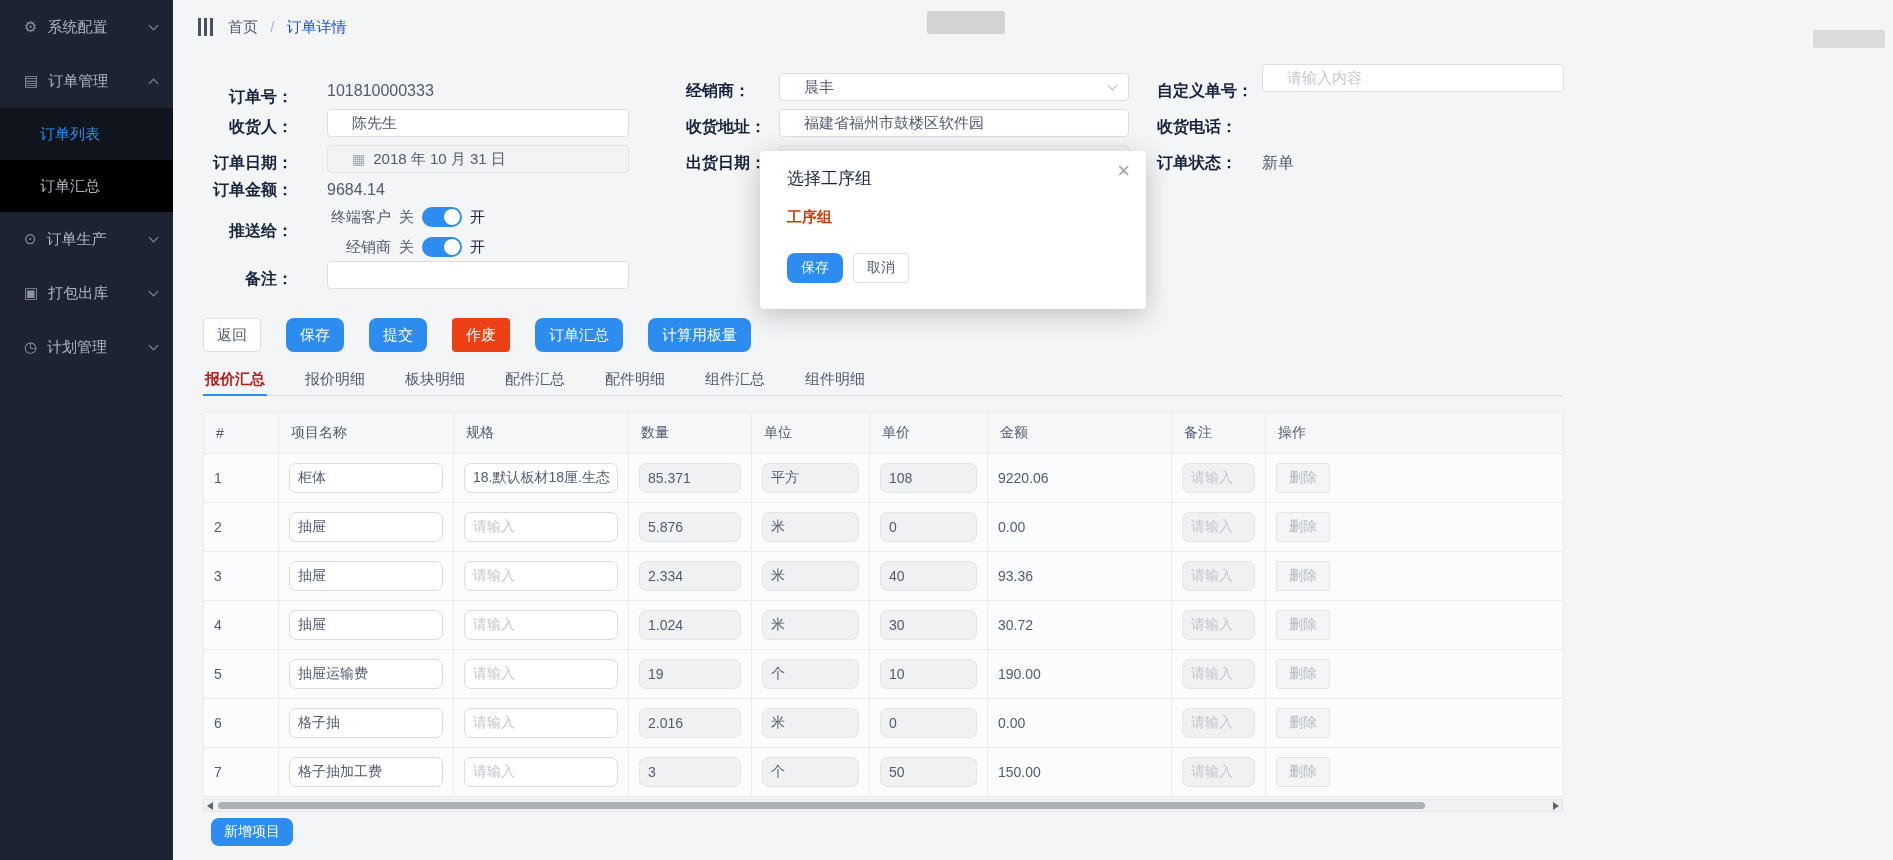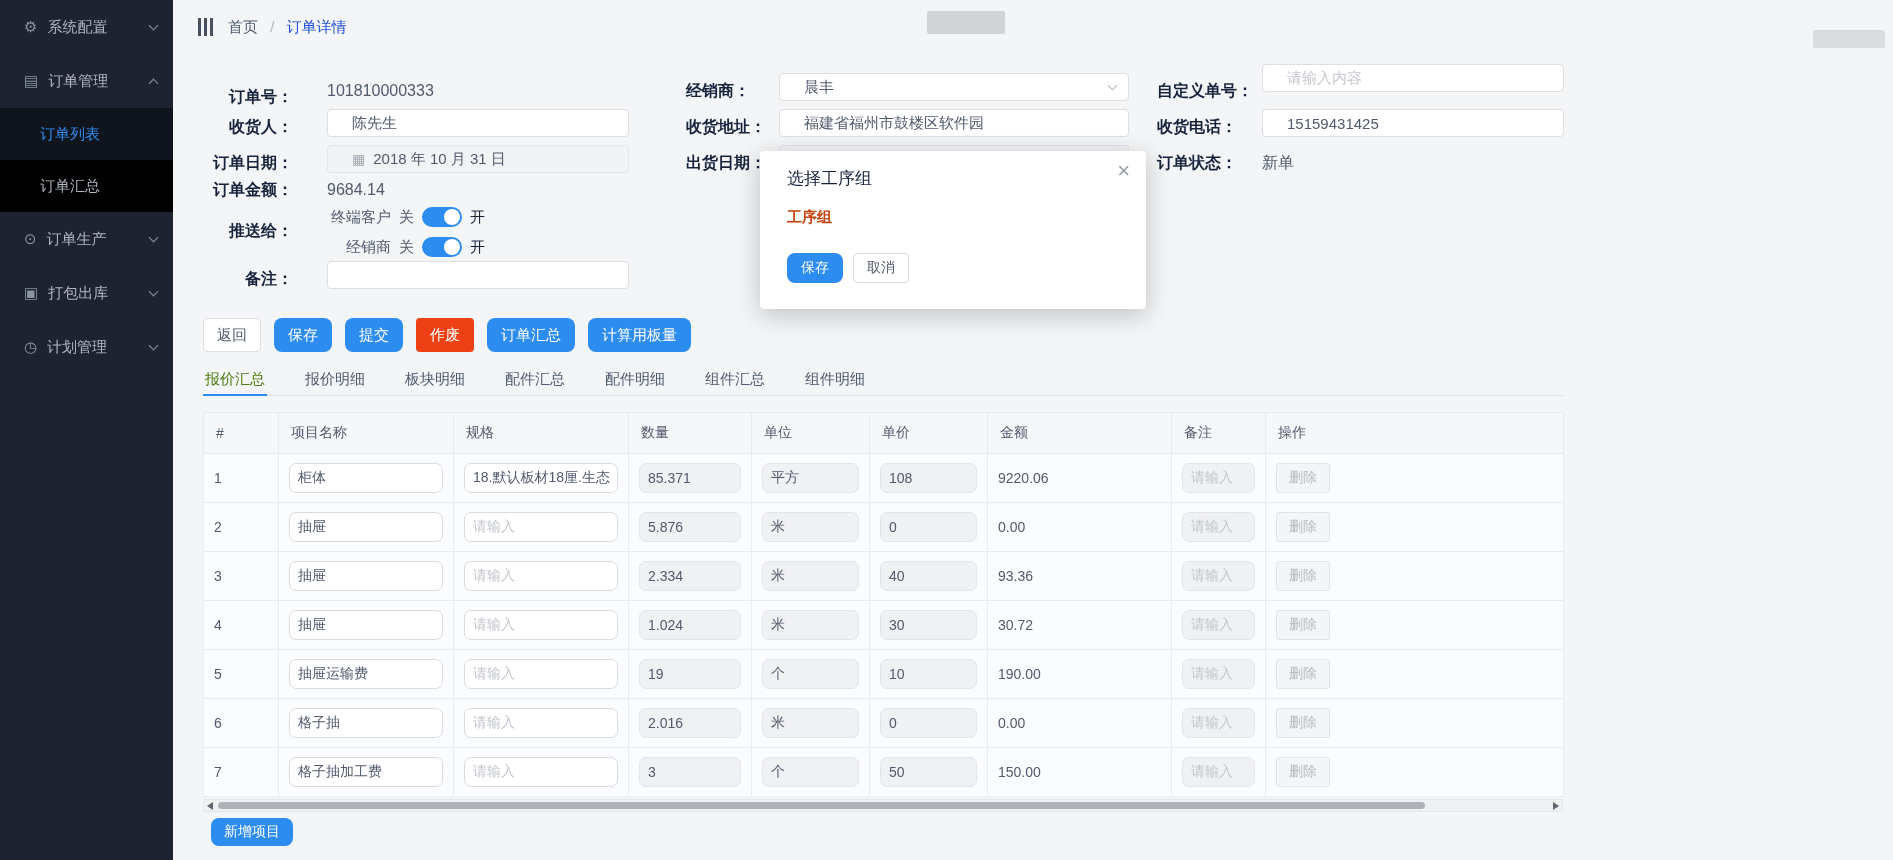--- a/index.html
+++ b/index.html
@@ -46,27 +46,27 @@
   .push-on{margin-left:8px;color:#17233d;}
   .switch{position:relative;display:inline-block;width:40px;height:20px;border-radius:10px;background:#2d8cf0;cursor:pointer;}
   .switch::after{content:"";position:absolute;right:2px;top:2px;width:16px;height:16px;border-radius:50%;background:#fff;}
 
   
   .btn{display:inline-flex;align-items:center;justify-content:center;height:34px;padding:0 13px;border-radius:4px;font-size:15px;border:1px solid transparent;cursor:pointer;white-space:nowrap;}
   .btn.df{background:#fff;border-color:#dcdee2;color:#515a6e;}
   .btn.pr{background:#2d8cf0;color:#fff;border-radius:8px;}
   .btn.dg{background:#ed4014;color:#fff;}
   .btn.sm{height:30px;padding:0 13px;font-size:14px;}
-  .toolbar{position:absolute;left:203px;top:318px;display:flex;gap:13px;}
+  .toolbar{position:absolute;left:203px;top:318px;display:flex;gap:25px;}
   .btn-add{position:absolute;left:211px;top:818px;height:28px;padding:0 12px;font-size:14px;}
 
   
   .tabs{position:absolute;left:203px;top:364px;width:1360px;height:32px;border-bottom:1px solid #dcdee2;display:flex;}
   .tab{margin-right:36px;padding:0 2px;font-size:15px;color:#515a6e;line-height:30px;height:32px;cursor:pointer;}
-  .tab.active{color:#4d7c0f;border-bottom:2px solid #2d8cf0;}
+  .tab.active{color:#b91c1c;border-bottom:2px solid #2d8cf0;font-weight:bold;}
 
   
   .tbl{position:absolute;left:203px;top:412px;width:1360px;border-collapse:collapse;table-layout:fixed;background:#fbfcfd;}
   .tbl th{height:41px;background:#f6f7f9;font-weight:400;color:#515a6e;font-size:14px;text-align:left;padding:0 12px;border:1px solid #e8ebee;white-space:nowrap;}
   .tbl td{height:49px;padding:0 10px;border:1px solid #e9ecef;font-size:14px;color:#515a6e;white-space:nowrap;overflow:hidden;}
   .ci{height:30px;border:1px solid #d9dce1;border-radius:7px;background:#fff;display:flex;align-items:center;padding:0 8px;font-size:14px;color:#515a6e;overflow:hidden;white-space:nowrap;}
   .ci.dis{background:#f0f1f3;border-color:#e3e5e9;}
   .ph-text{color:#c2c6cd;}
   .btn-del{height:30px;padding:0 12px;border-radius:3px;background:#f4f5f6;border:1px solid #e2e4e8;color:#b4b9c2;font-size:14px;display:inline-flex;align-items:center;}
 
@@ -158,23 +158,20 @@
   <div class="field" style="left:327px;top:109px;width:302px;">
     <span>陈先生</span>
   </div>
 
   <div class="lbl" style="left:686px;top:109px;">收货地址：</div>
   <div class="field" style="left:779px;top:109px;width:350px;">
     <span>福建省福州市鼓楼区软件园</span>
   </div>
 
   <div class="lbl" style="left:1157px;top:109px;font-family:Liberation Serif, serif;">收货电话：</div>
-  <div class="field" style="left:1262px;top:109px;width:302px;">
-    <span>15159431425</span>
-  </div>
 
   <div class="lbl r" style="left:130px;top:145px;">订单日期：</div>
   <div class="field gray" style="left:327px;top:145px;width:302px;">
     <span class="cal-icon">▦</span>
     <span>2018 年 10 月 31 日</span>
   </div>
 
   <div class="lbl" style="left:686px;top:145px;">出货日期：</div>
   <div class="field gray" style="left:779px;top:145px;width:350px;"></div>
 

